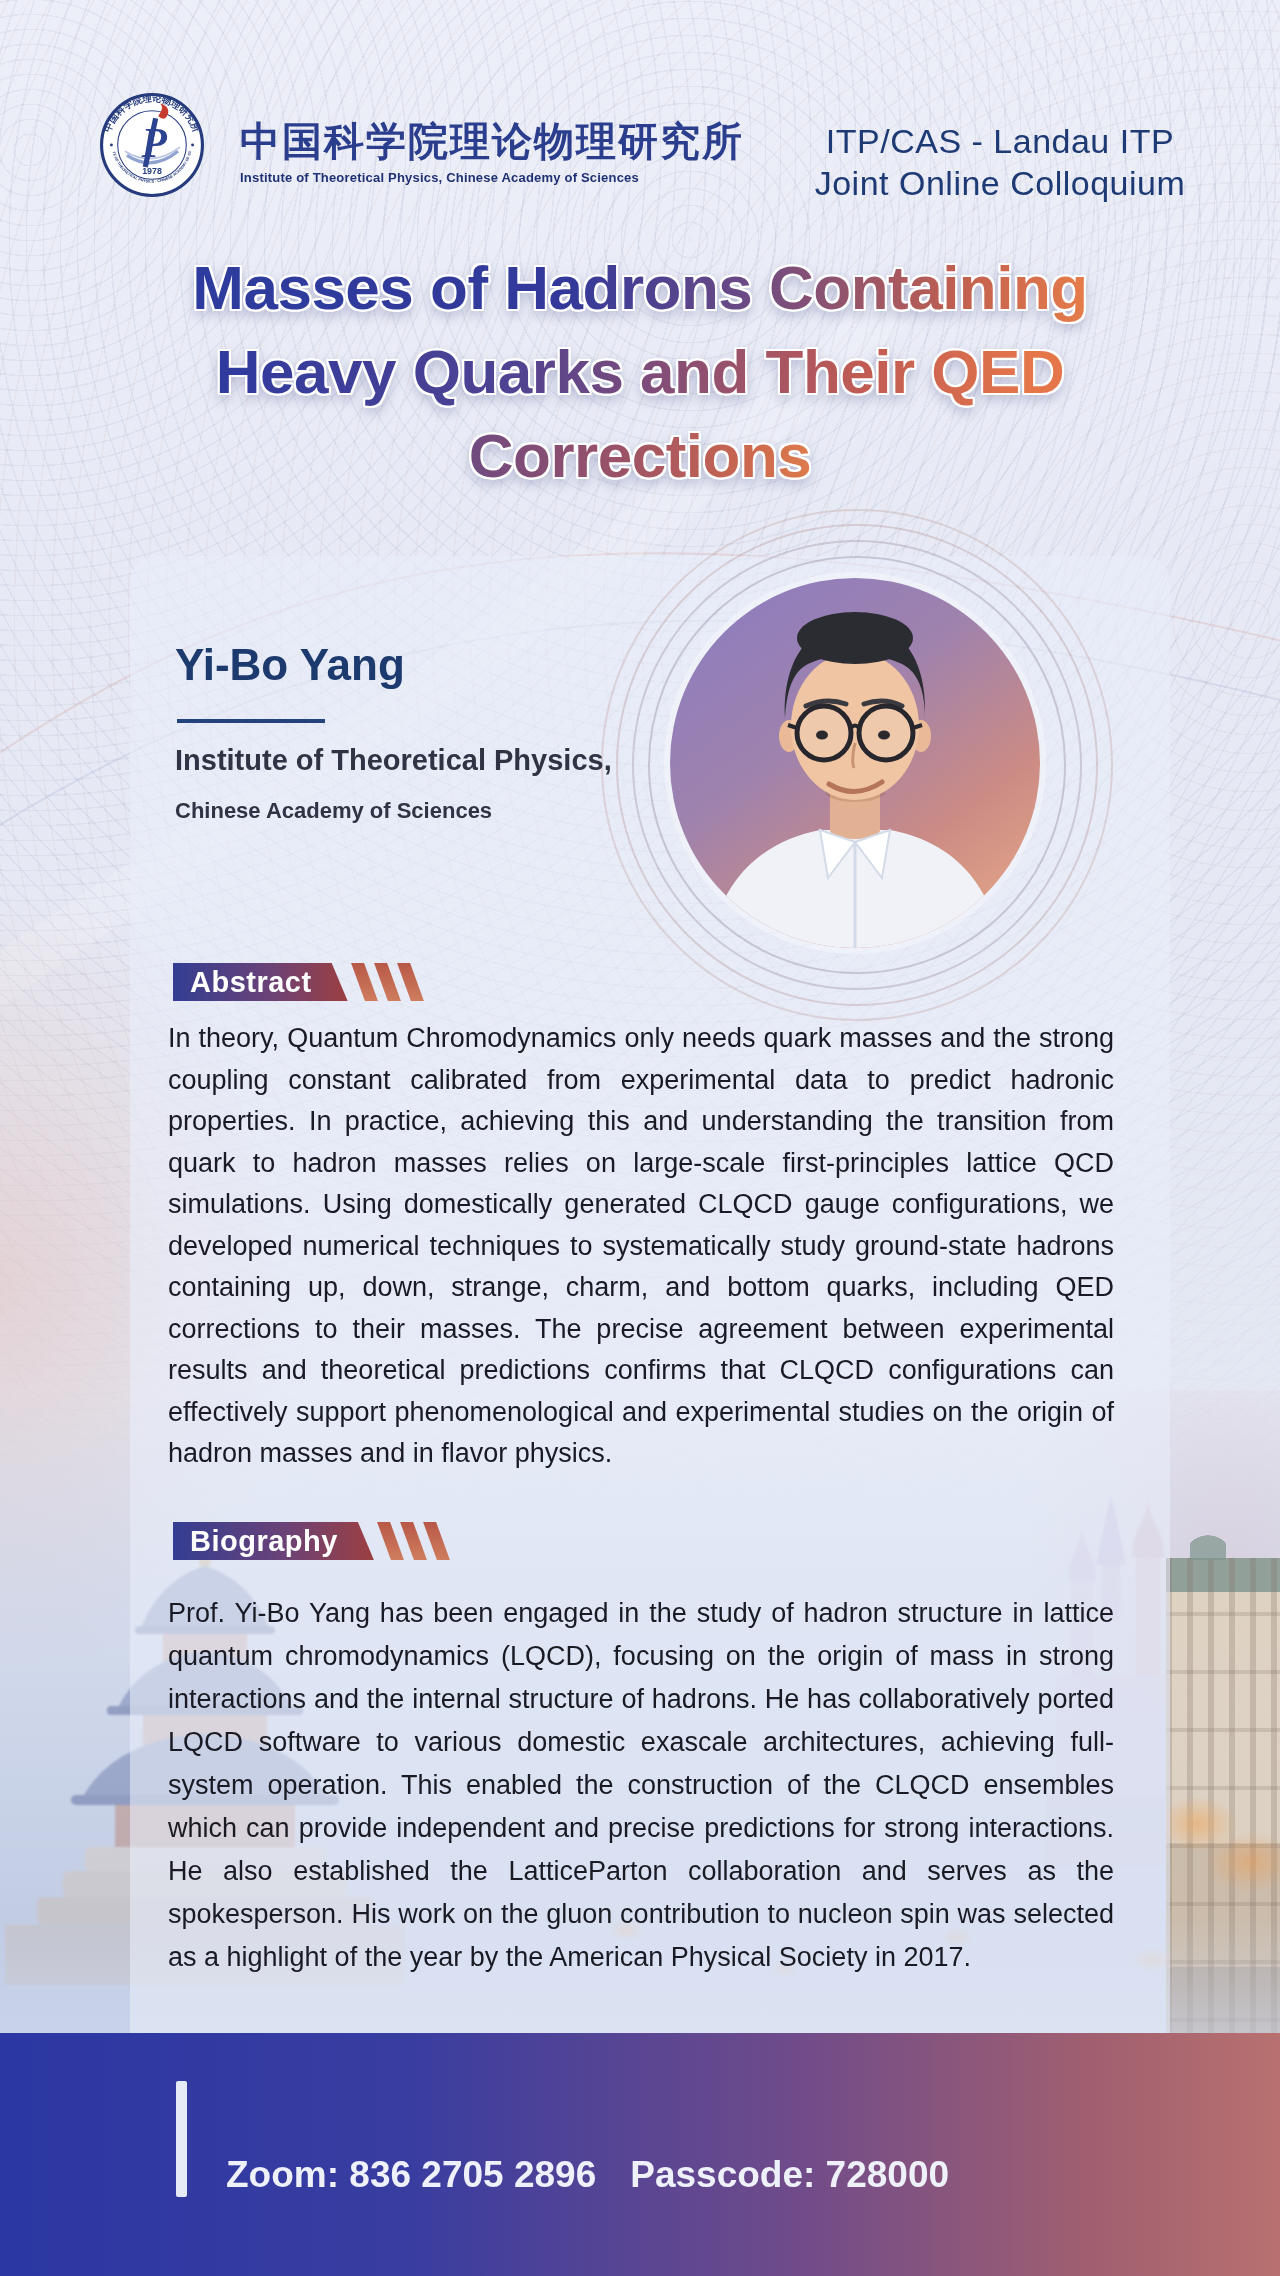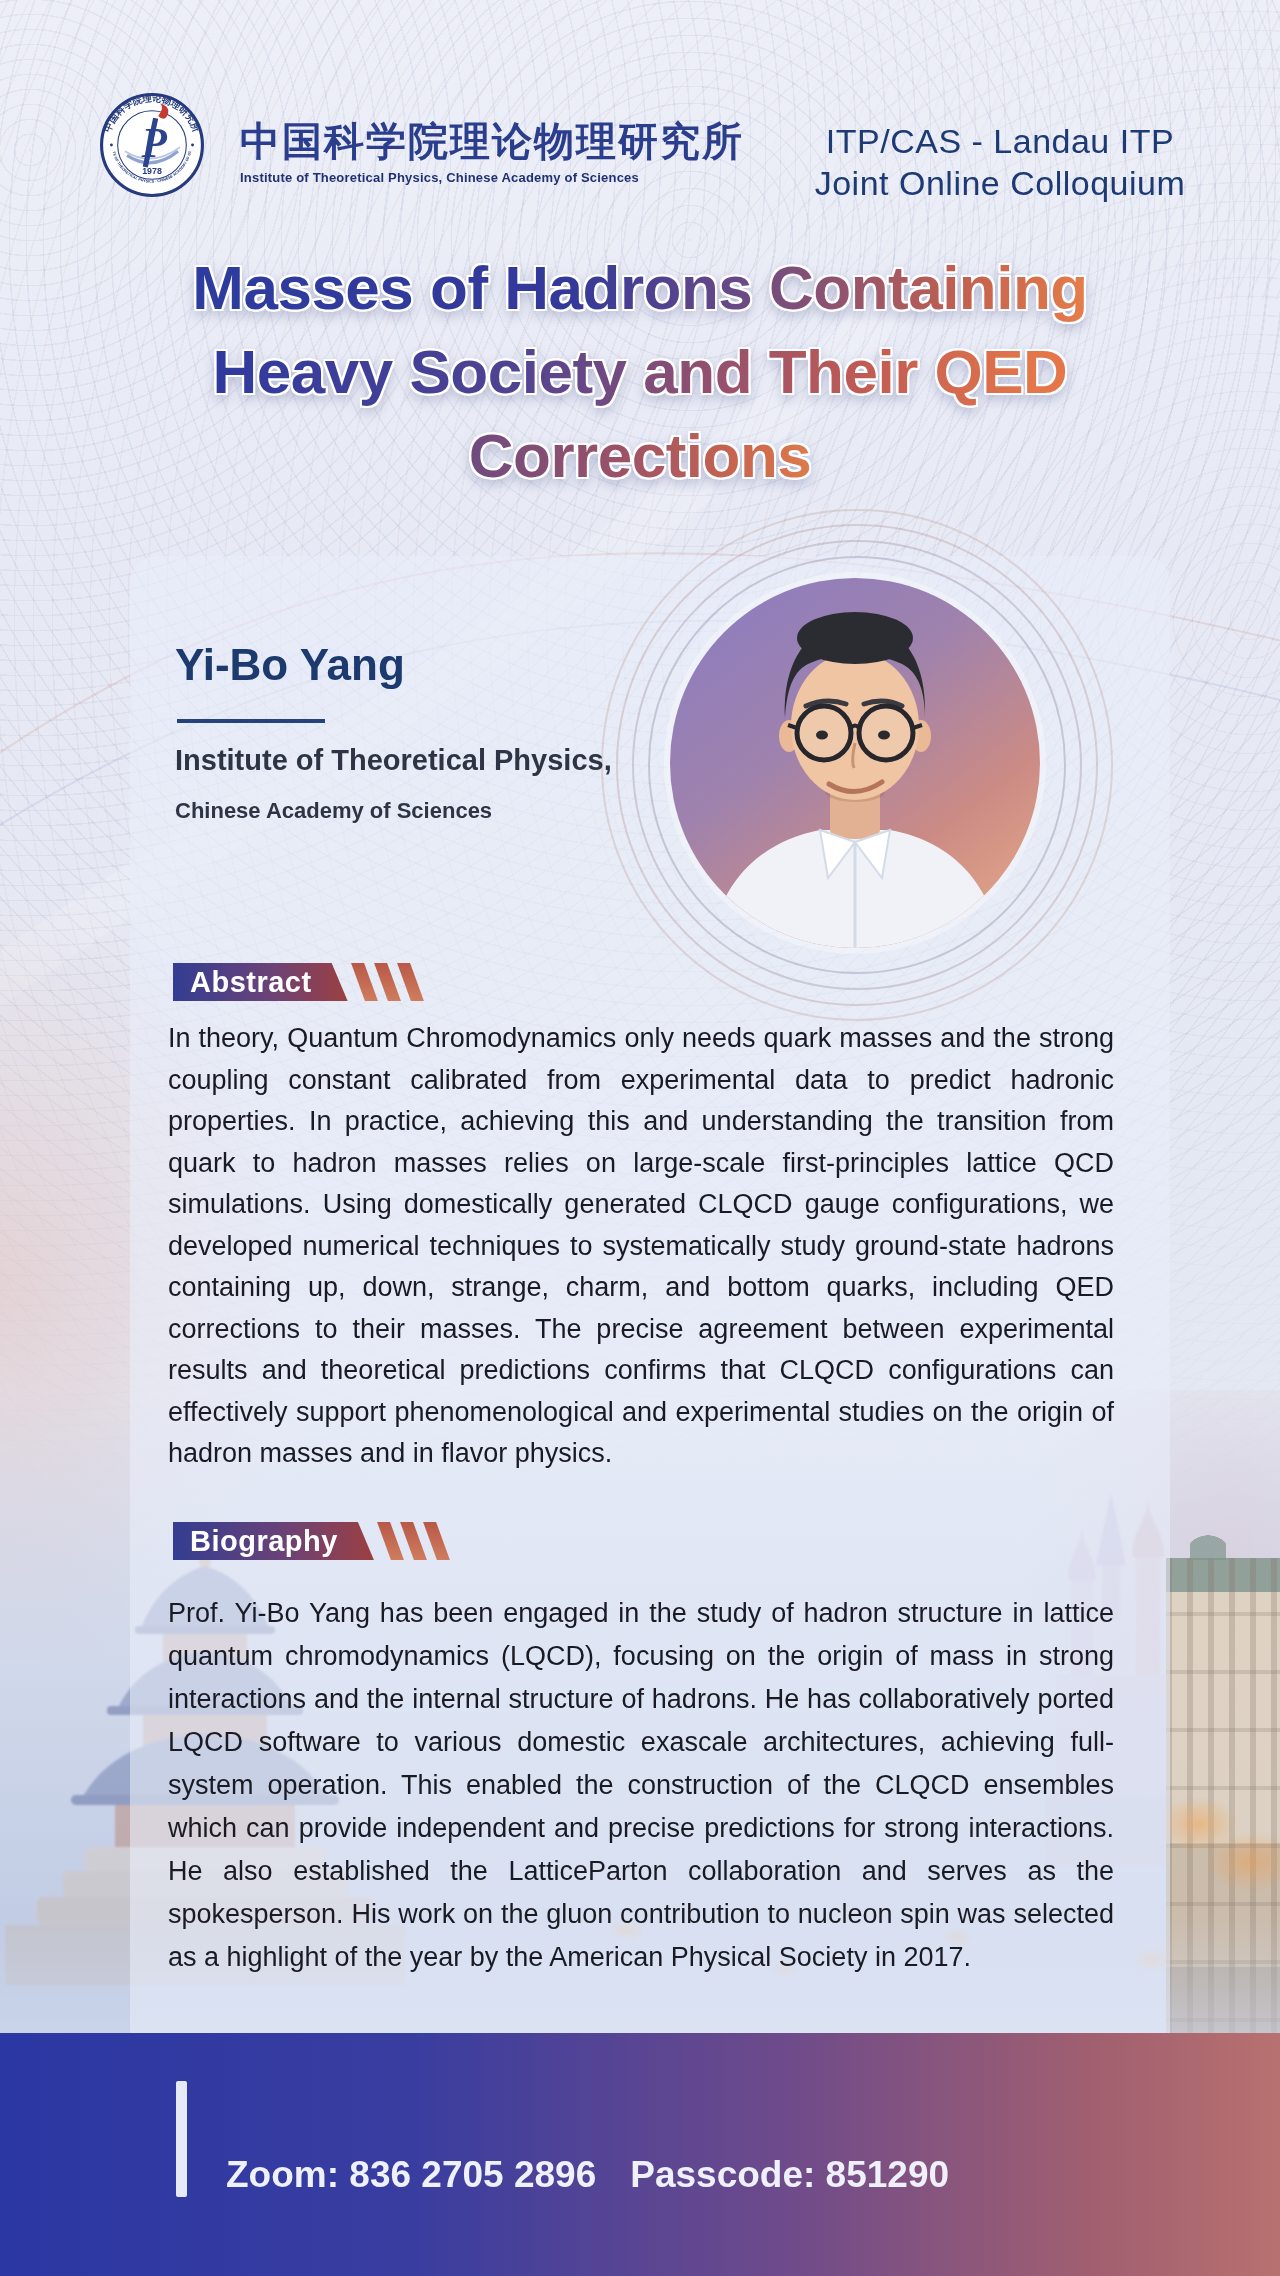--- a/index.html
+++ b/index.html
@@ -211,21 +211,21 @@
     <div class="org-en">Institute of Theoretical Physics, Chinese Academy of Sciences</div>
   </div>
 
   <div class="series">
     <div>ITP/CAS - Landau ITP</div>
     <div>Joint Online Colloquium</div>
   </div>
 
   <h1 class="title">
     <span class="t1">Masses of Hadrons Containing</span><br>
-    <span class="t2">Heavy Society and Their QED</span><br>
+    <span class="t2">Heavy Quarks and Their QED</span><br>
     <span class="t3">Corrections</span>
   </h1>
 
   <div class="speaker-name">Yi-Bo Yang</div>
   <div class="speaker-rule"></div>
   <div class="affil1">Institute of Theoretical Physics,</div>
   <div class="affil2">Chinese Academy of Sciences</div>
 
   <div class="ring r4"></div>
   <div class="ring r3"></div>
@@ -279,17 +279,17 @@
     <div class="banner-main">Biography</div>
     <div class="stripe"></div>
     <div class="stripe"></div>
     <div class="stripe"></div>
   </div>
   <p class="para para-biography">Prof. Yi-Bo Yang has been engaged in the study of hadron structure in lattice quantum chromodynamics (LQCD), focusing on the origin of mass in strong interactions and the internal structure of hadrons. He has collaboratively ported LQCD software to various domestic exascale architectures, achieving full-system operation. This enabled the construction of the CLQCD ensembles which can provide independent and precise predictions for strong interactions. He also established the LatticeParton collaboration and serves as the spokesperson. His work on the gluon contribution to nucleon spin was selected as a highlight of the year by the American Physical Society in 2017.</p>
 
   <div class="footer">
     <div class="footer-bar"></div>
     <div class="f-line f-line2">
-      <span>Zoom: 836 2705 2896</span><span class="f-pass">Passcode: 851290</span>
+      <span>Zoom: 836 2705 2896</span><span class="f-pass">Passcode: 728000</span>
     </div>
   </div>
 
 </div>
 
 </body></html>

